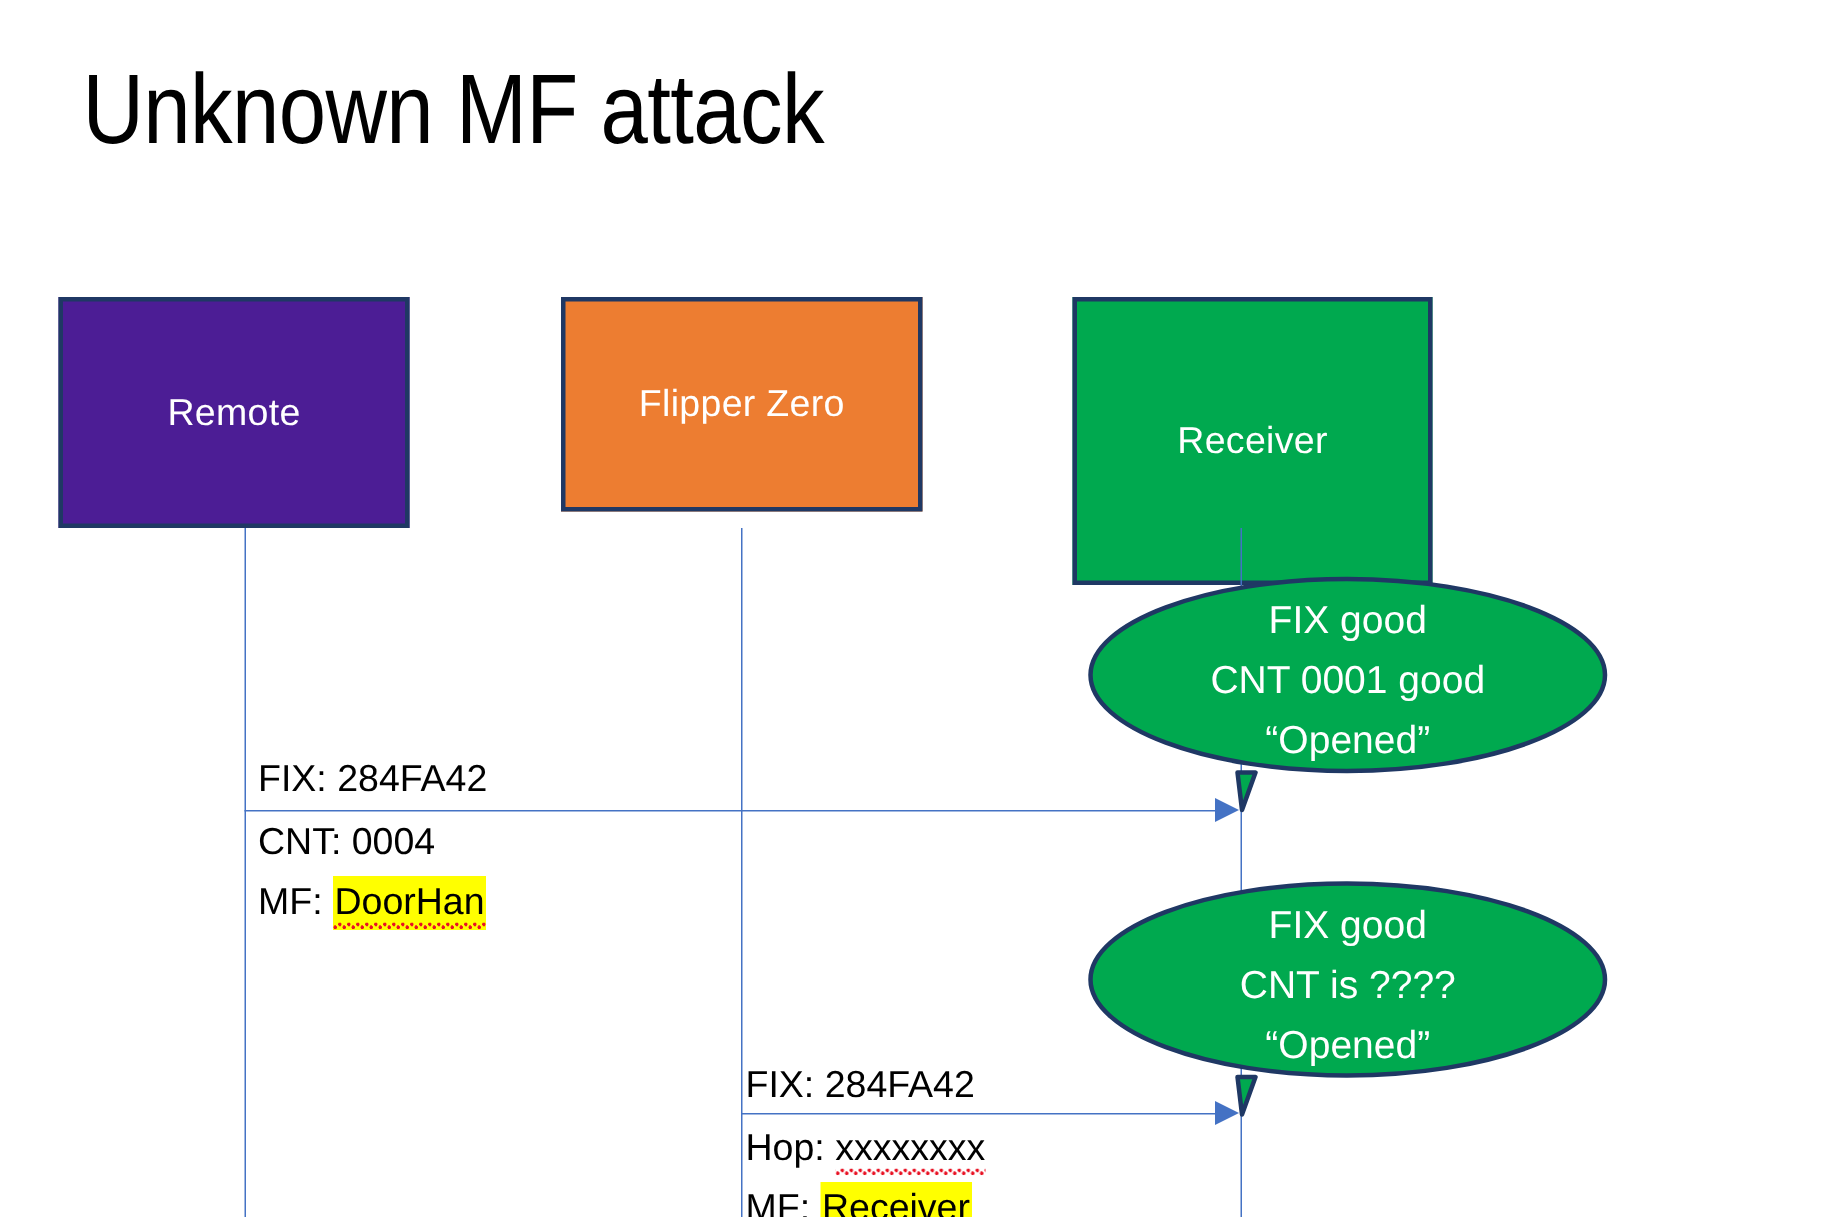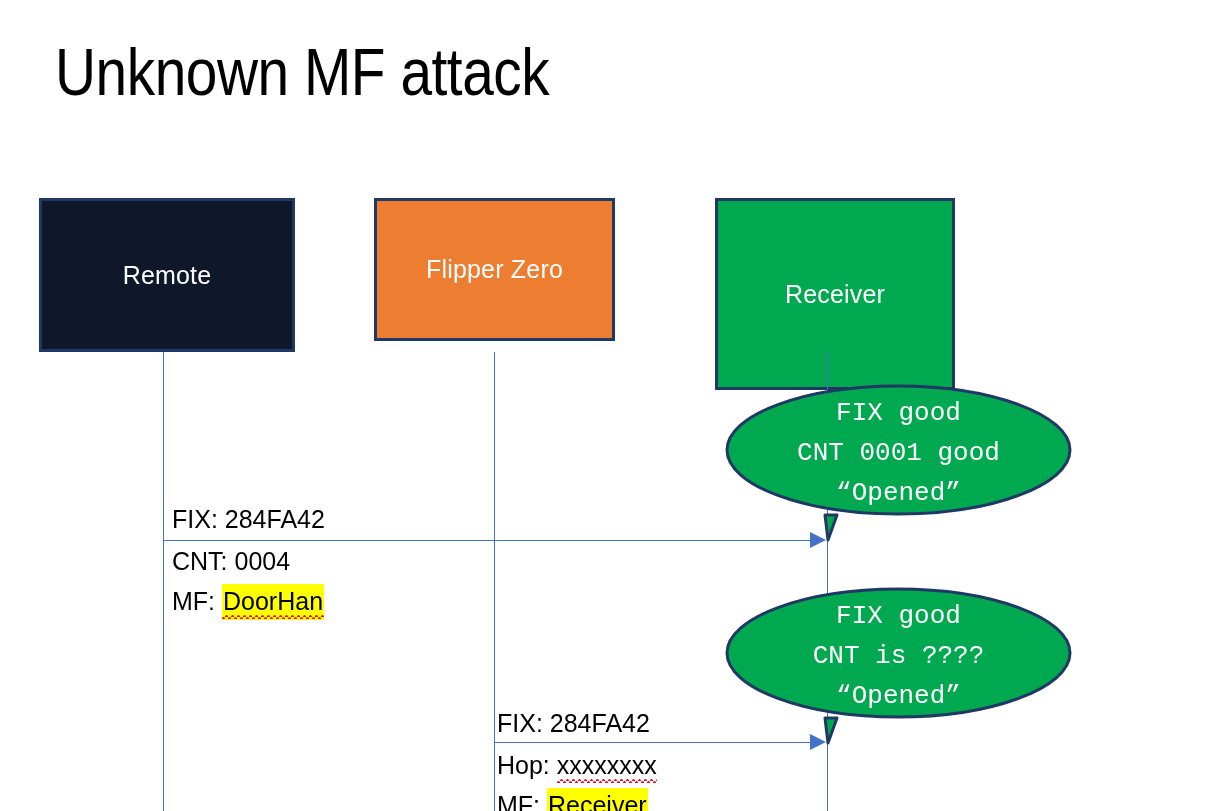--- a/index.html
+++ b/index.html
@@ -43,21 +43,21 @@
     align-items: center;
     justify-content: center;
   }
   .actor-label {
     color: #ffffff;
     font-size: 25px;
     font-weight: 400;
     letter-spacing: 0.2px;
     white-space: nowrap;
   }
-  #box-remote   { left: 39px;  top: 174px; width: 256px; height: 154px; background: #0f172a; }
+  #box-remote   { left: 39px;  top: 174px; width: 234px; height: 154px; background: #4c1d95; }
   #box-flipper  { left: 374px; top: 174px; width: 241px; height: 143px; background: #ED7D31; }
   #box-receiver { left: 715px; top: 174px; width: 240px; height: 192px; background: #00A94F; }
 
   
   .lifeline {
     position: absolute;
     width: 1px;
     background: #4472C4;
     top: 328px;
     bottom: 0;
@@ -109,21 +109,20 @@
       radial-gradient(circle at 4.5px 1.2px, #E81123 1.1px, rgba(0,0,0,0) 1.3px);
     background-size: 6px 5px;
     background-repeat: repeat-x;
     background-position: 0 bottom;
     padding-bottom: 5px;
   }
 
   
   .bubble {
     position: absolute;
-    font-family: Liberation Mono, monospace;
   }
   .bubble svg {
     position: absolute;
     left: 0;
     top: 0;
     overflow: visible;
   }
   .bubble-text {
     position: absolute;
     left: 0;

